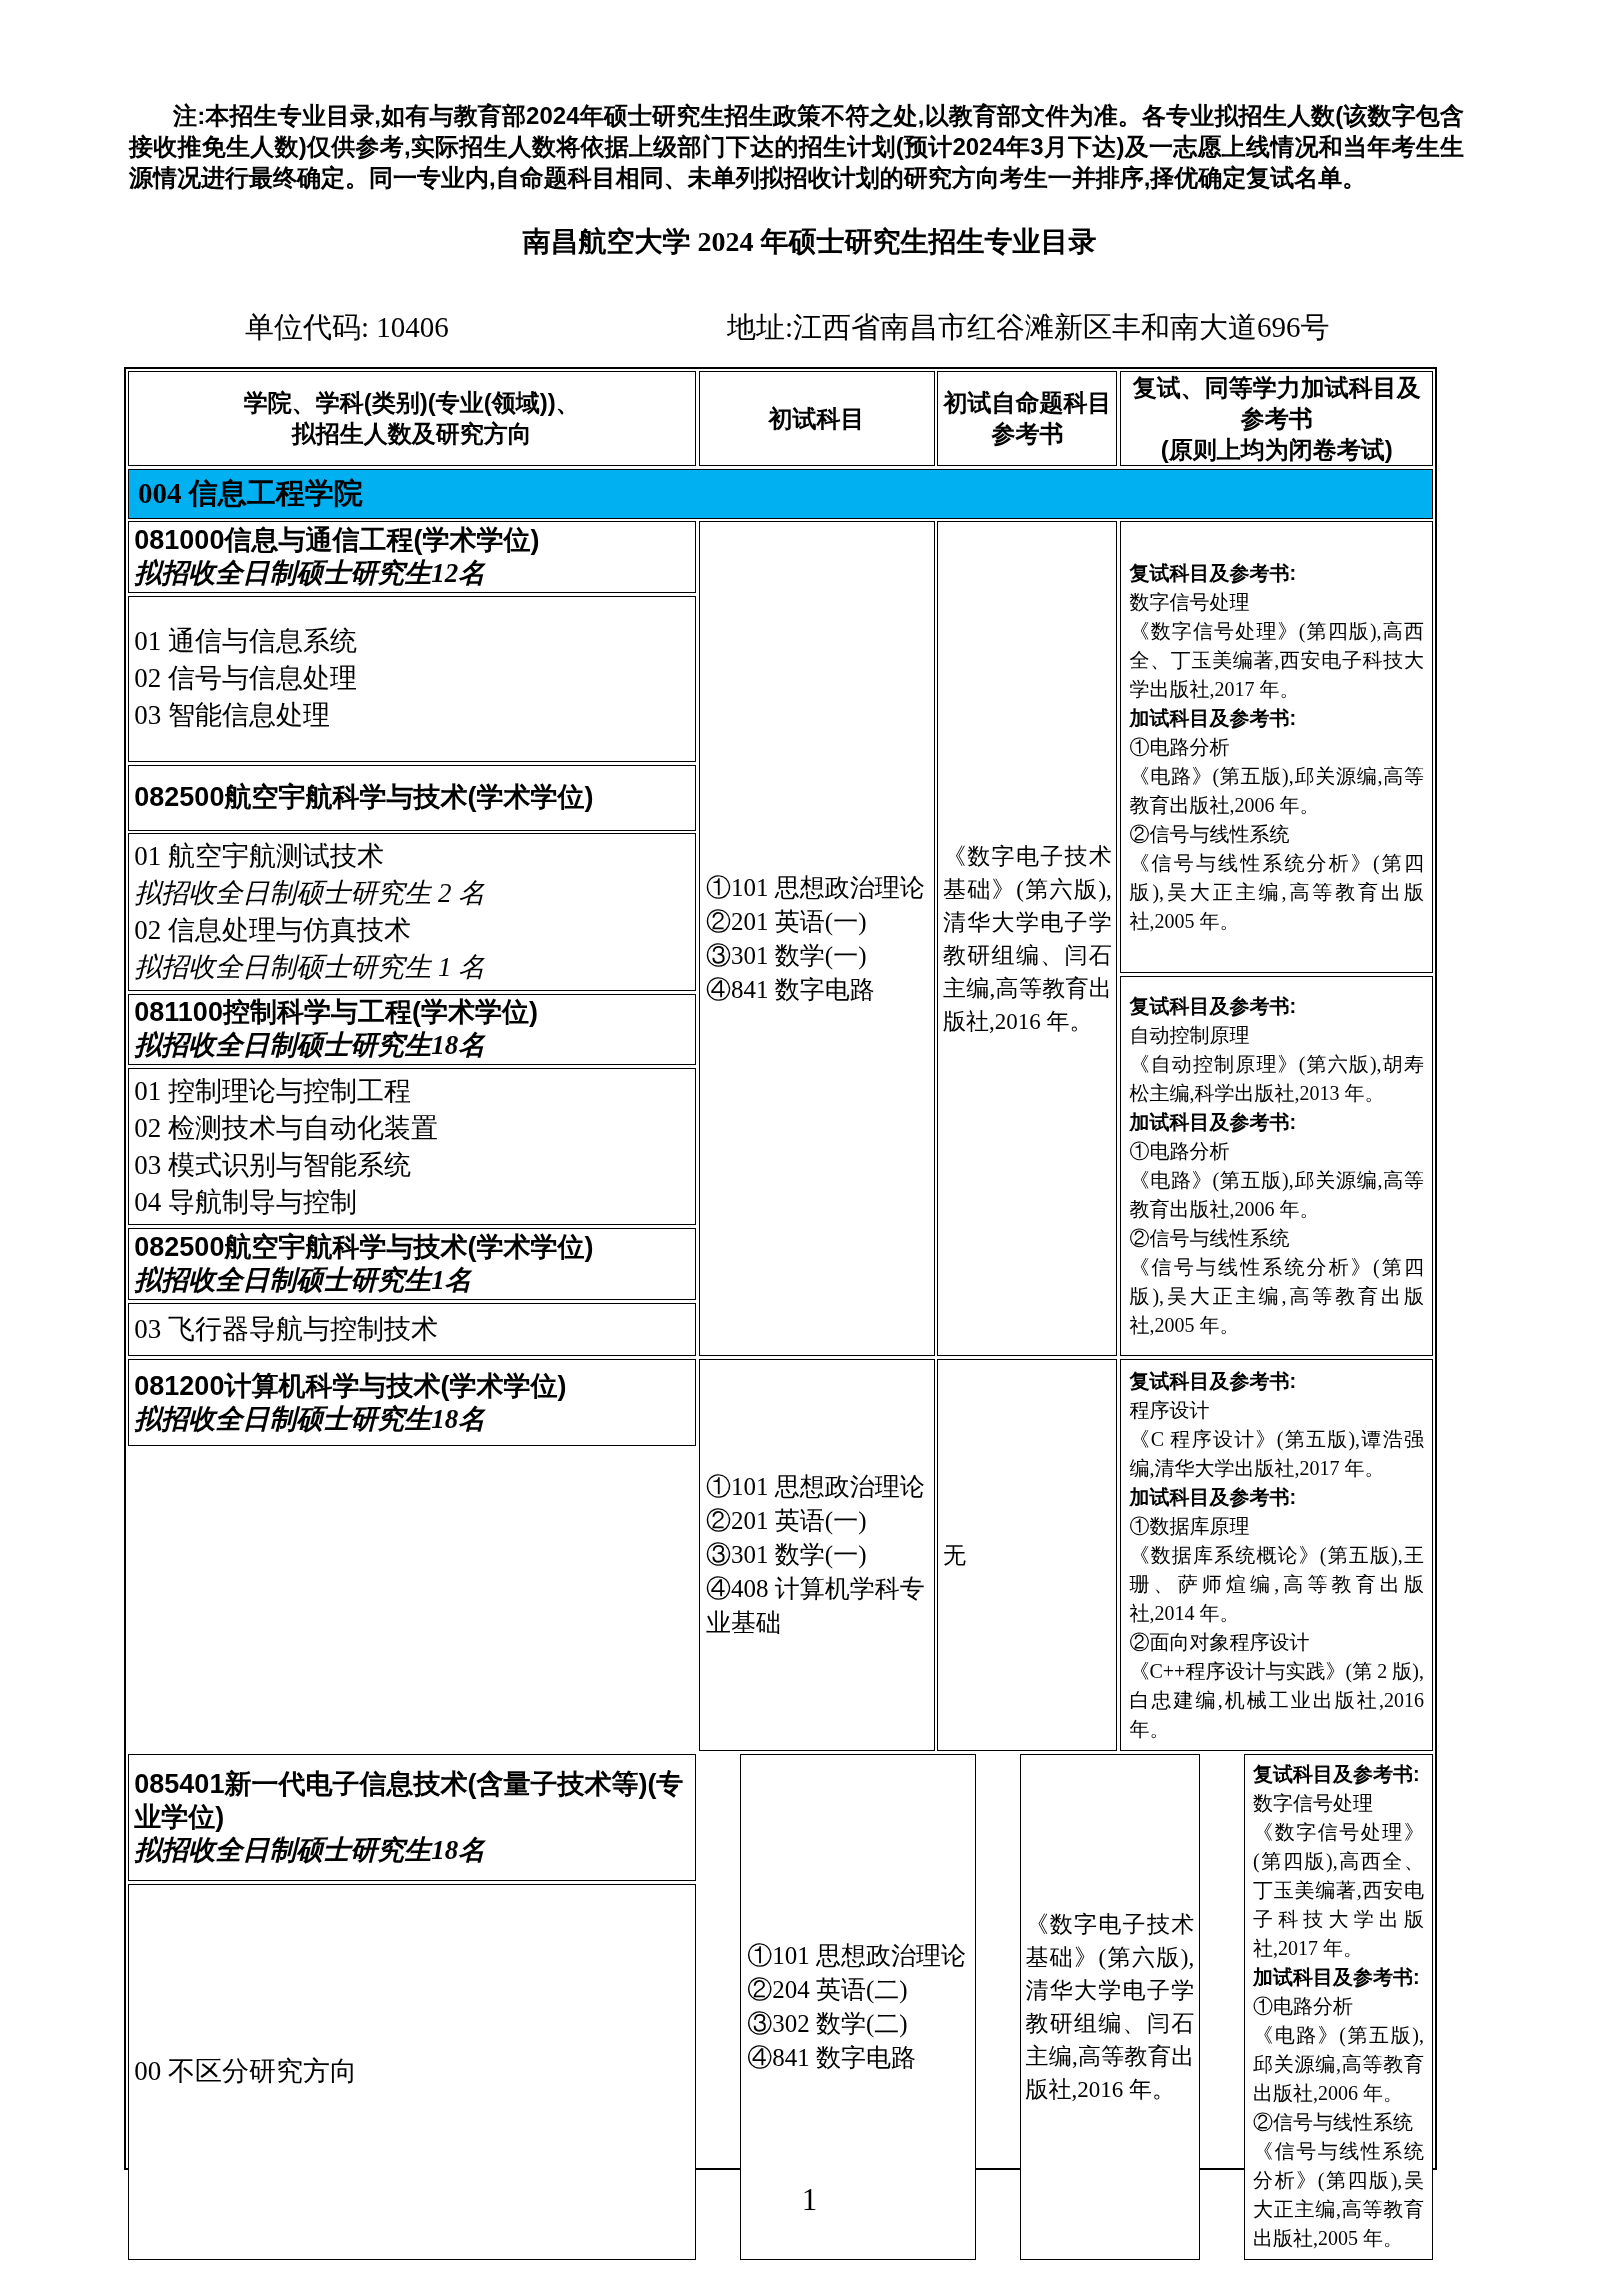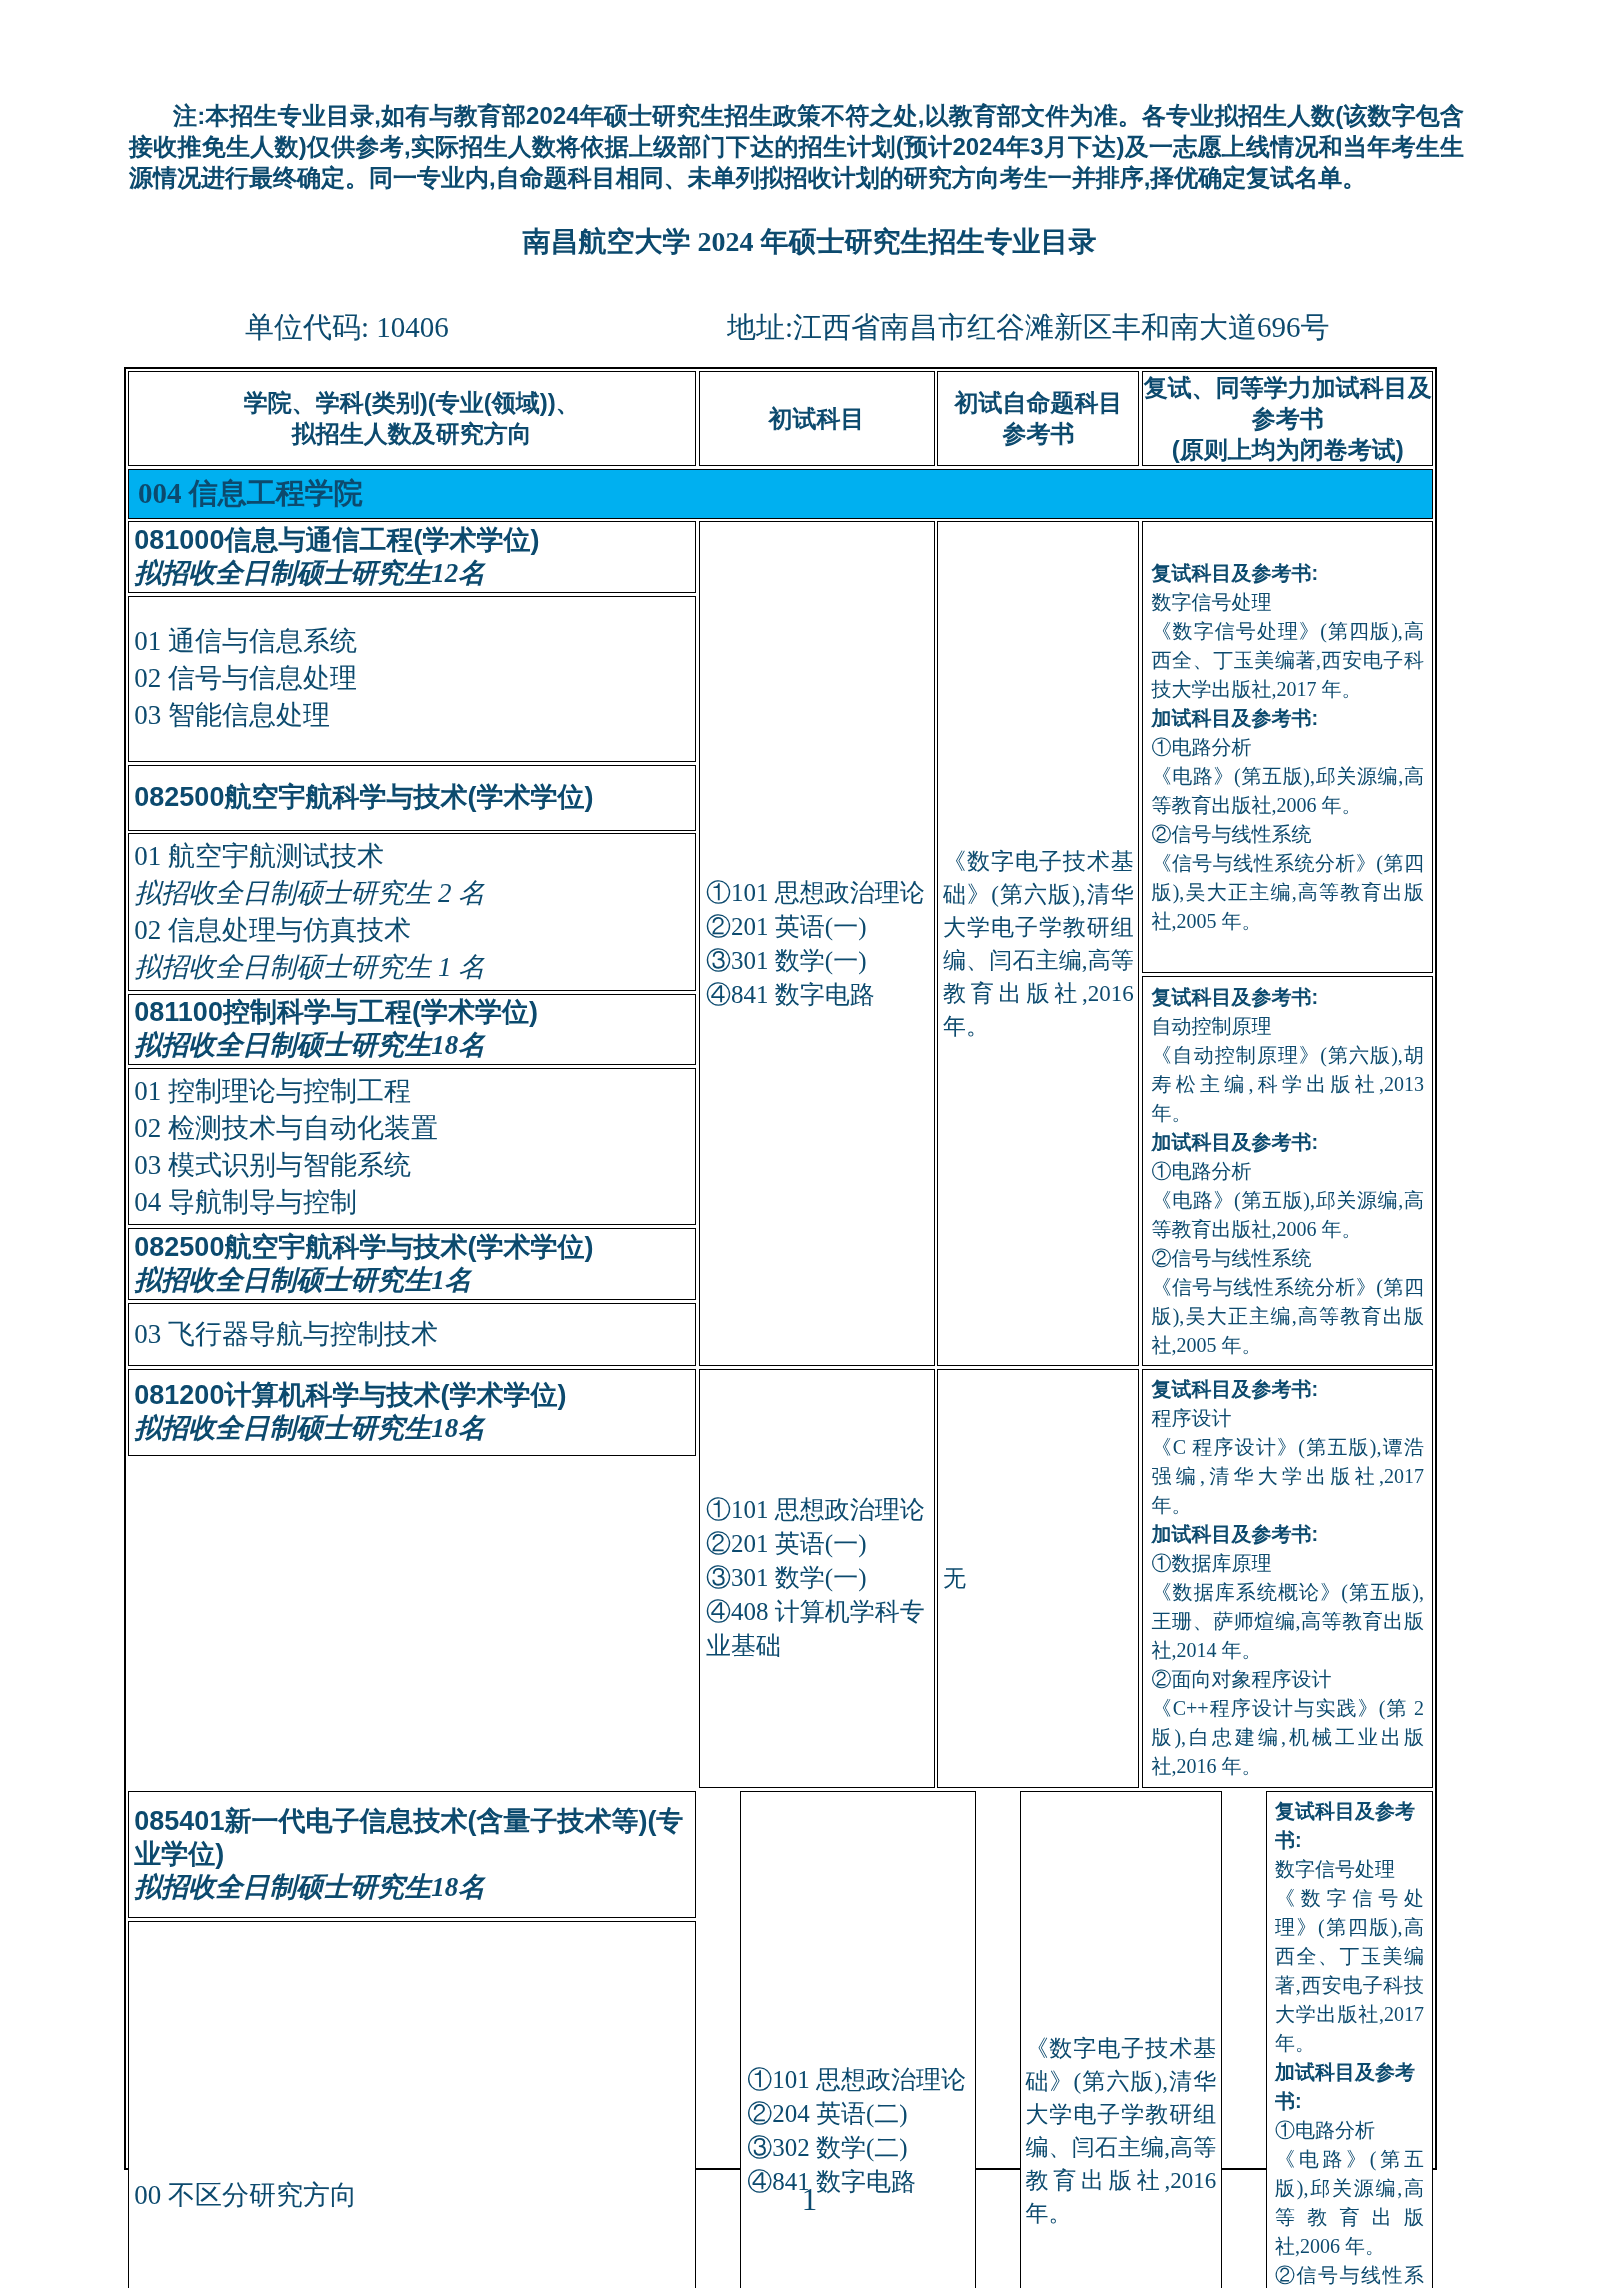--- a/index.html
+++ b/index.html
@@ -1,19 +1,19 @@
 <!DOCTYPE html>
 <html style="font-size:14.8px"><head>
 <meta charset="utf-8">
 <style>
   * { margin:0; padding:0; box-sizing:border-box; }
   html,body { background:#888; }
   .page {
     position:relative; width:1619px; height:2289px; background:#fff;
-    margin:0 auto; overflow:hidden; color:#0c4a6e;
+    margin:0 auto; overflow:hidden; color:#000000;
     font-family:"Liberation Serif", serif;
   }
   .note {
     position:absolute; left:129px; top:100px; width:1335px;
     font-family:"Liberation Sans", sans-serif; font-weight:700;
     font-size:24px; line-height:31px; text-align:justify; text-indent:44px;
   }
   .doc-title {
     position:absolute; left:0; top:223px; width:100%; text-align:center;
     font-family:"Liberation Serif", serif; font-weight:700; font-size:28px;
@@ -32,21 +32,21 @@
 
   
   .thead { flex:0 0 72px; }
   .thead .cellb {
     display:flex; align-items:center; justify-content:center; text-align:center;
     font-family:"Liberation Sans", sans-serif; font-weight:700;
     font-size:24px; line-height:31px; white-space:pre-line;
   }
   .w1 { width:568px; flex:none; }
   .w2 { width:236px; flex:none; }
-  .w3 { width:202px; flex:none; }
+  .w3 { width:180px; flex:none; }
   .w4 { flex:1; }
 
   
   .college-banner {
     flex:0 0 50px; border:1.8px solid #000; position:relative;
     font-weight:700; font-size:29px;
     font-family:"Liberation Serif", serif;
     display:flex; align-items:center;padding-left:7px;
   }
   .college-name { position:absolute; left:9.2px; }

